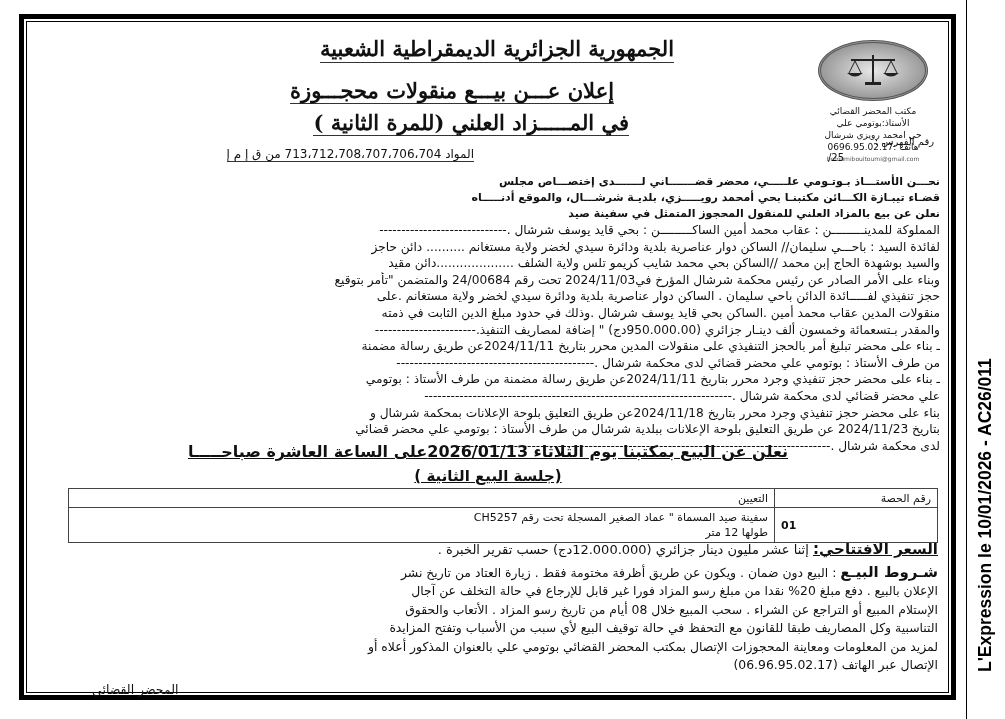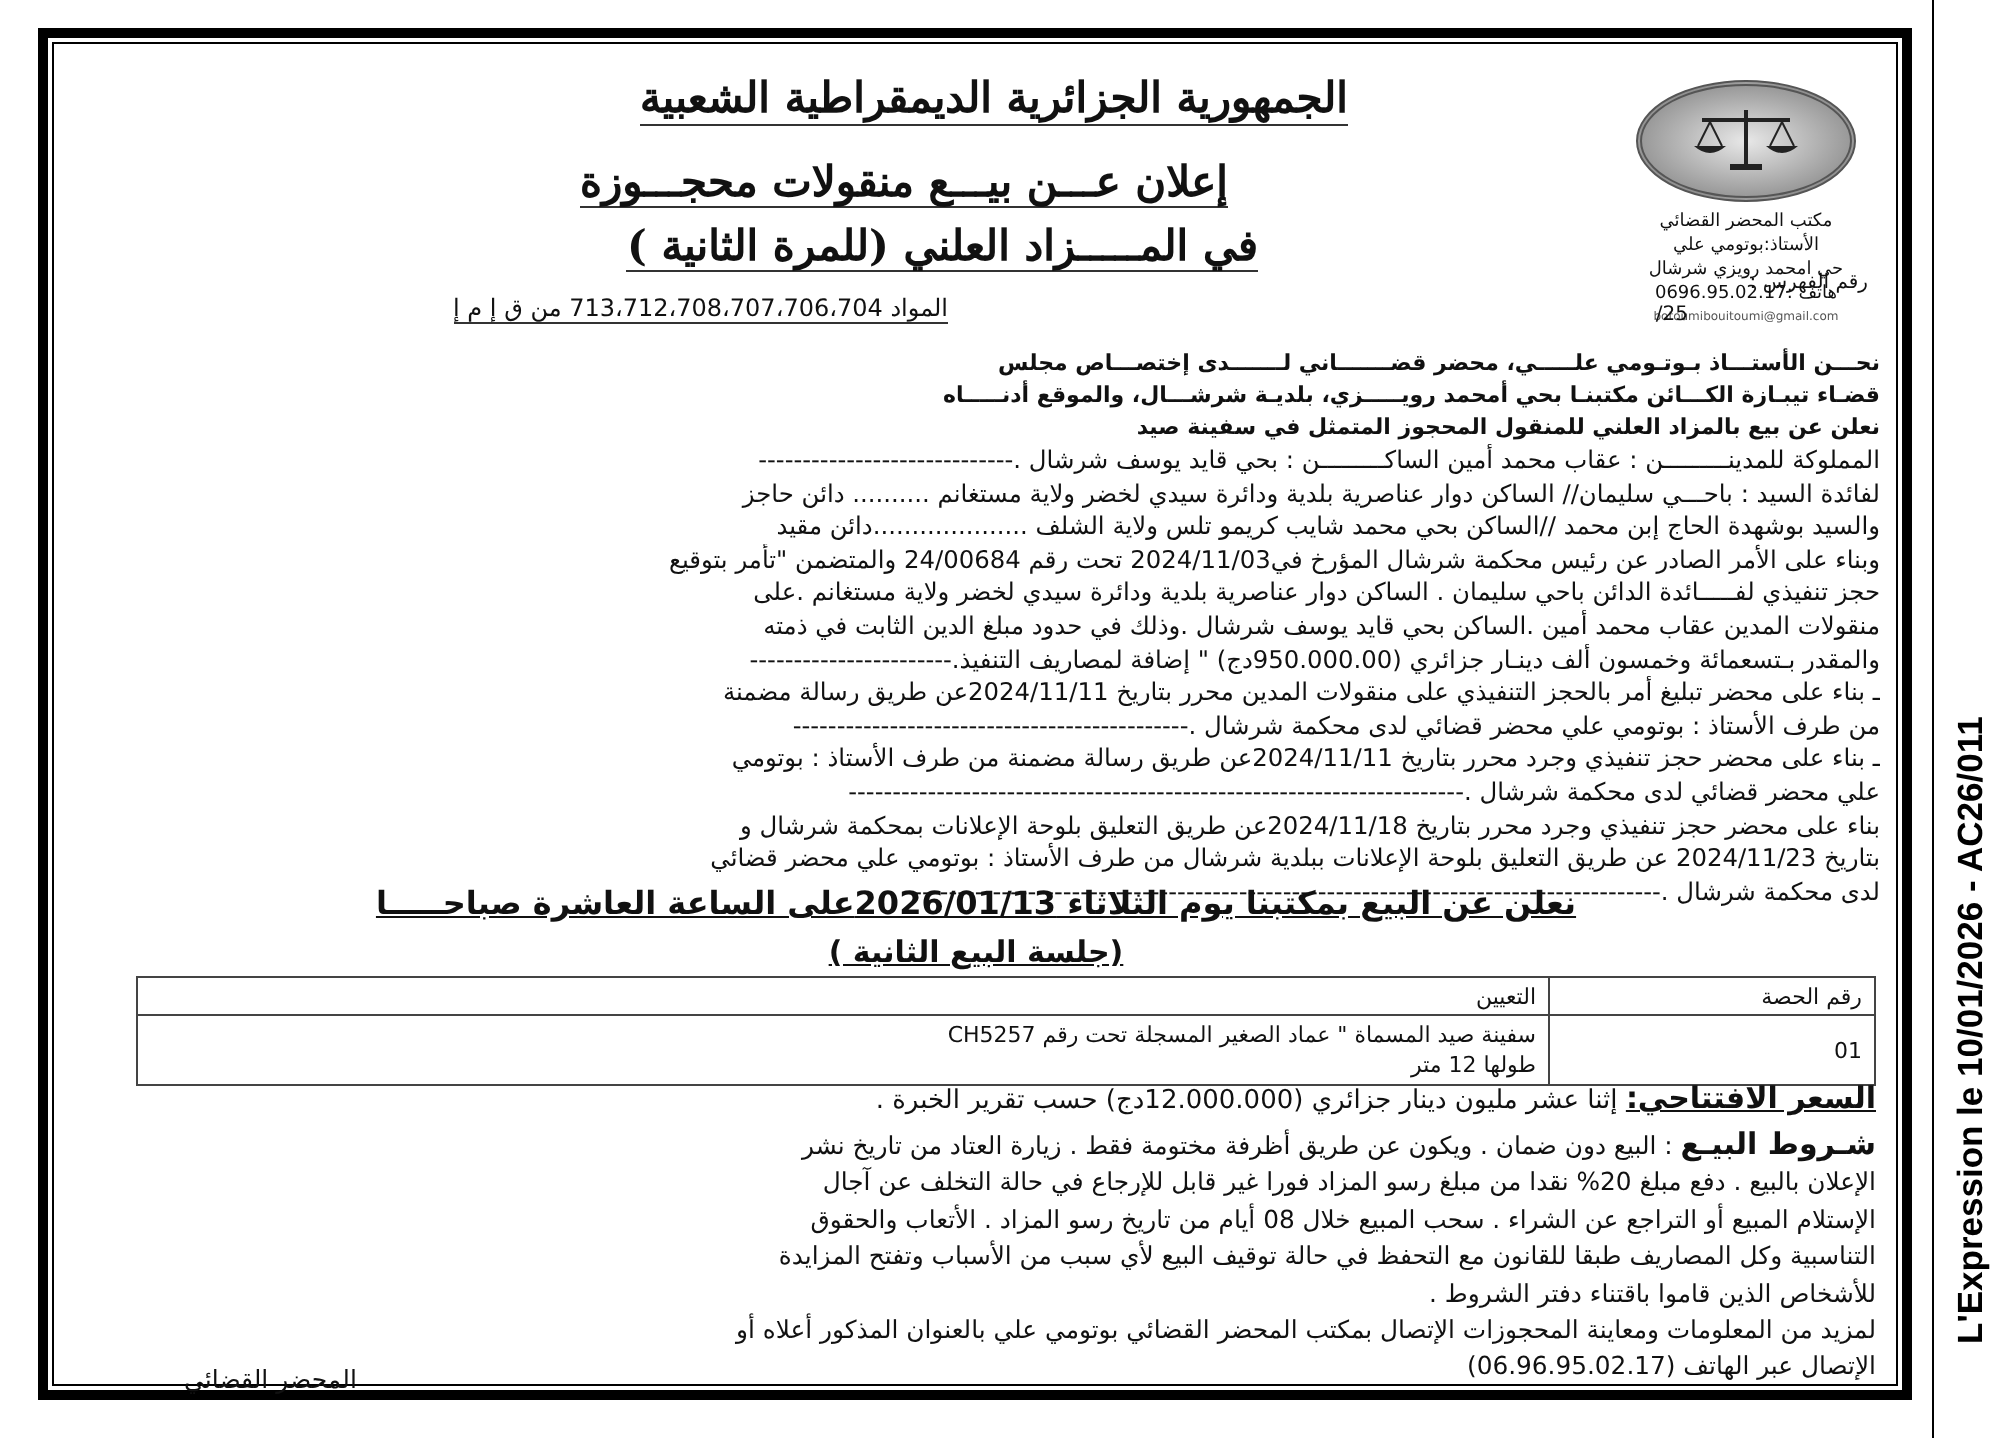--- a/index.html
+++ b/index.html
@@ -105,37 +105,36 @@
   <div class="sale-head">نعلن عن البيع بمكتبنا يوم الثلاثاء 2026/01/13على الساعة العاشرة صباحـــــا</div>
   <div class="sale-sub">(جلسة البيع الثانية )</div>
 
   <table class="lots">
     <tbody>
         <tr>
       <th style="width:150px">رقم الحصة</th>
       <th>التعيين</th>
     </tr>
     <tr>
-      <td style="text-align:right;font-weight:normal">01</td>
+      <td style="text-align:left;font-weight:bold">01</td>
       <td>
         <div>سفينة صيد المسماة " عماد الصغير المسجلة تحت رقم  CH5257</div>
         <div>طولها 12 متر</div>
       </td>
     </tr>
   </tbody>
     </table>
 
   <div class="price">
     <span class="lbl">السعر الافتتاحي:</span><span> إثنا عشر مليون دينار جزائري (12.000.000دج) حسب تقرير الخبرة .</span>
   </div>
 
   <div class="terms">
     <div class="line"><span class="lbl">شـروط البيـع</span><span> : البيع دون ضمان . ويكون عن طريق أظرفة مختومة فقط . زيارة العتاد من تاريخ نشر</span></div>
     <div class="line">الإعلان بالبيع . دفع مبلغ 20% نقدا من مبلغ رسو المزاد فورا غير قابل للإرجاع في حالة التخلف عن آجال</div>
     <div class="line">الإستلام المبيع أو التراجع عن الشراء . سحب المبيع خلال 08 أيام من تاريخ رسو المزاد . الأتعاب والحقوق</div>
     <div class="line">التناسبية وكل المصاريف طبقا للقانون مع التحفظ في حالة توقيف البيع لأي سبب من الأسباب وتفتح المزايدة</div>
-    <div class="line">للأشخاص الذين قاموا باقتناء دفتر الشروط .</div>
     <div class="line">لمزيد من المعلومات ومعاينة المحجوزات الإتصال بمكتب المحضر القضائي بوتومي علي بالعنوان المذكور أعلاه أو</div>
     <div class="line">الإتصال عبر الهاتف (06.96.95.02.17)</div>
   </div>
 
   <div class="signature">المحضر القضائي</div>
 </div>
 
 </body></html>

